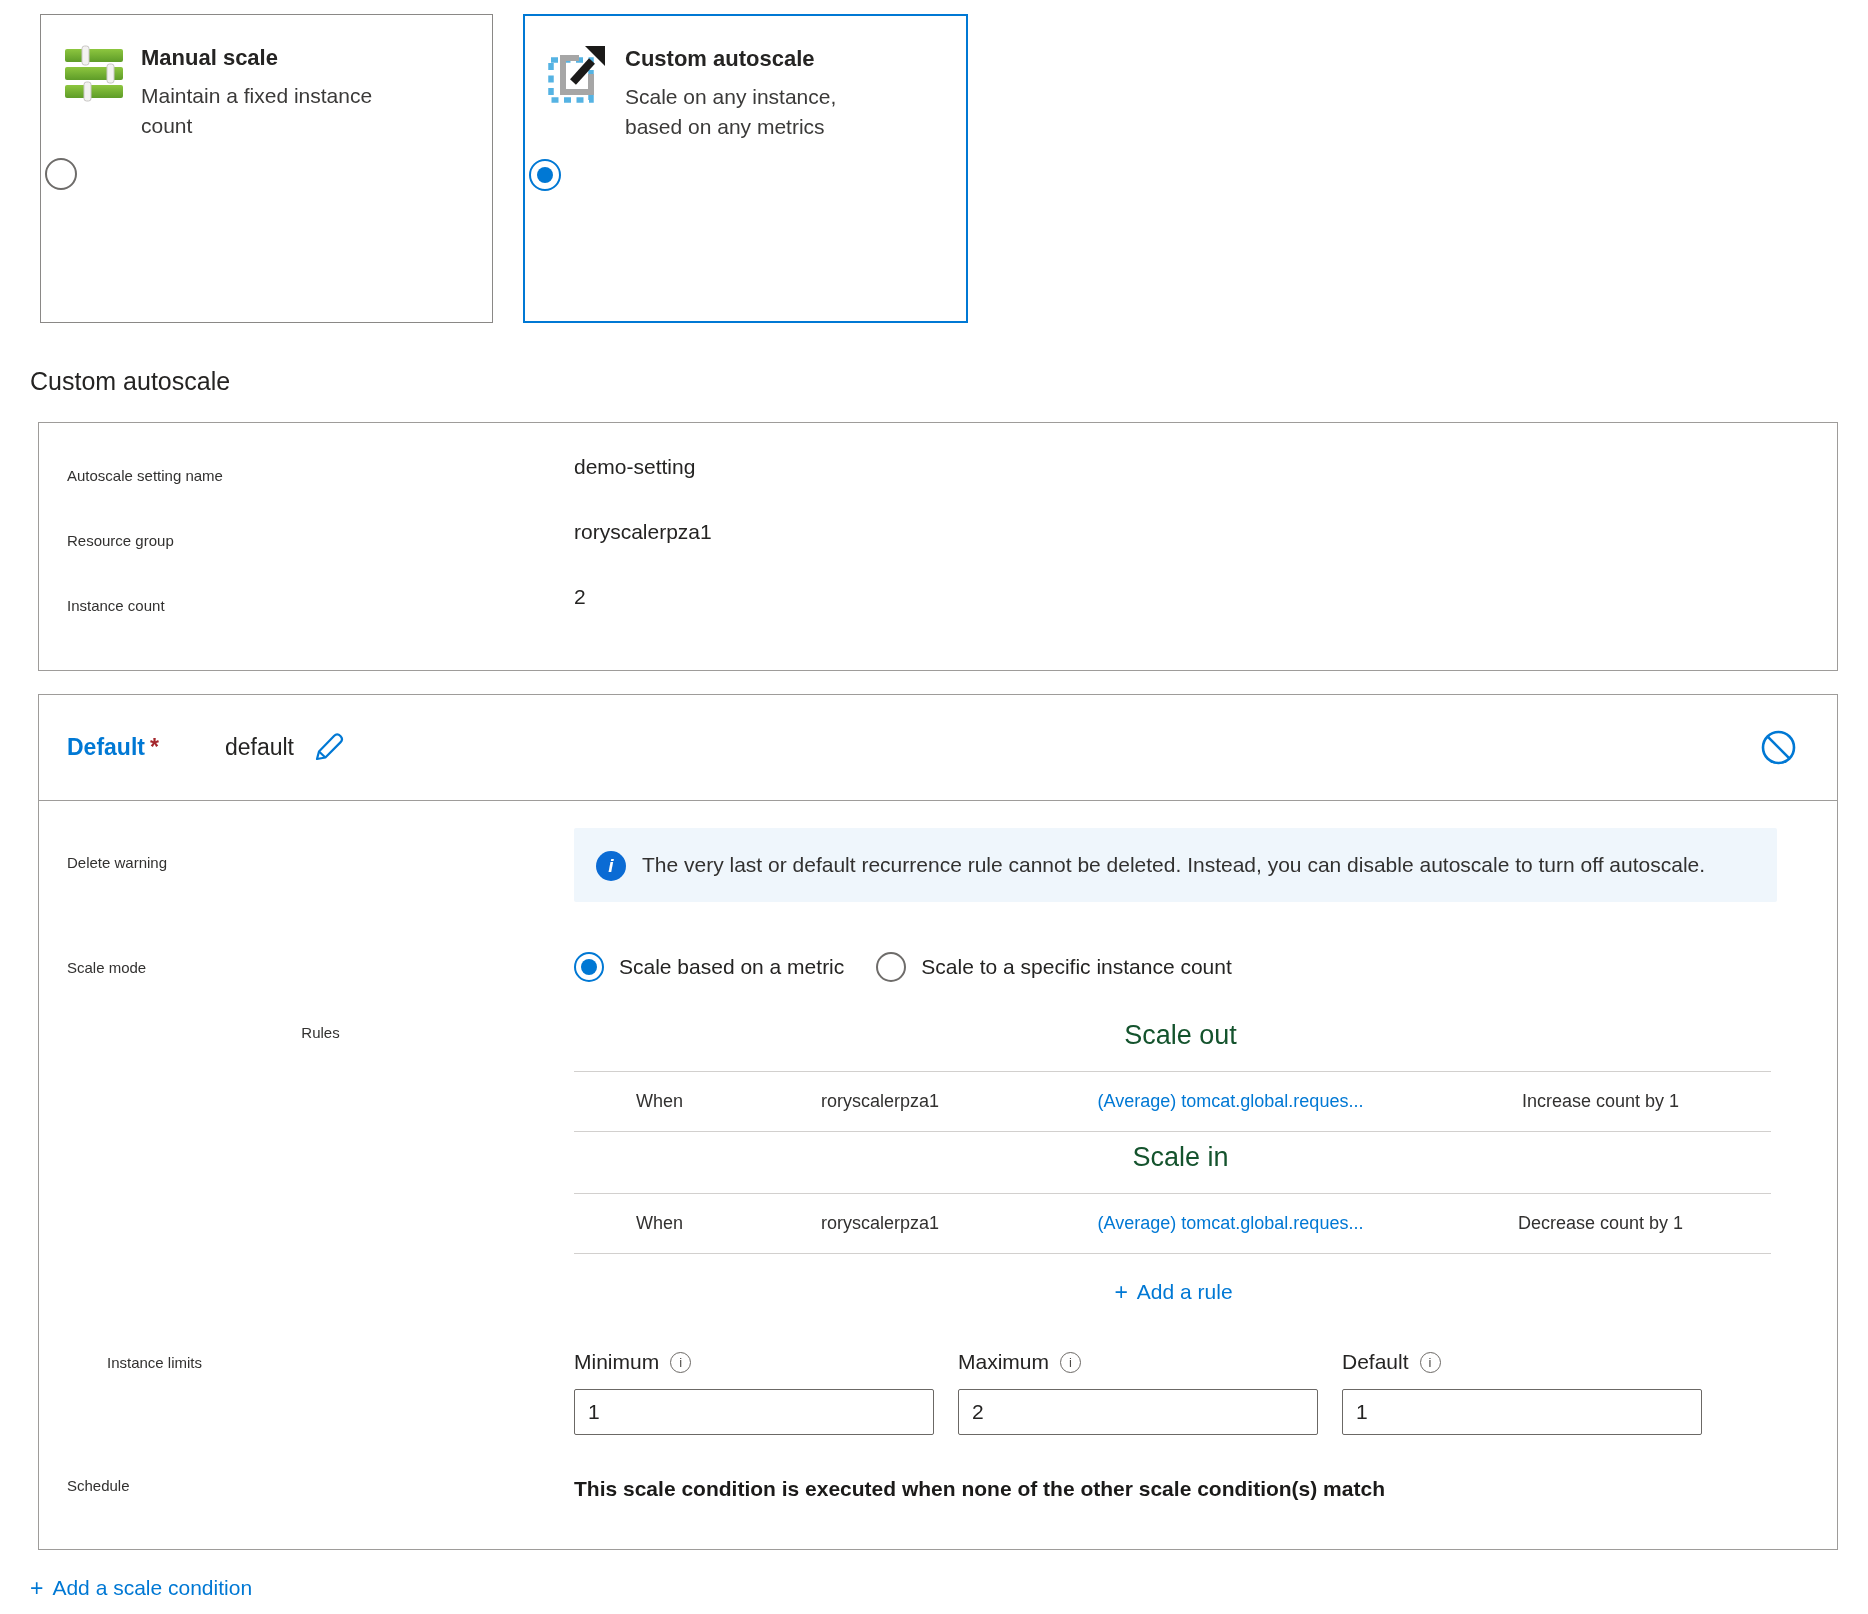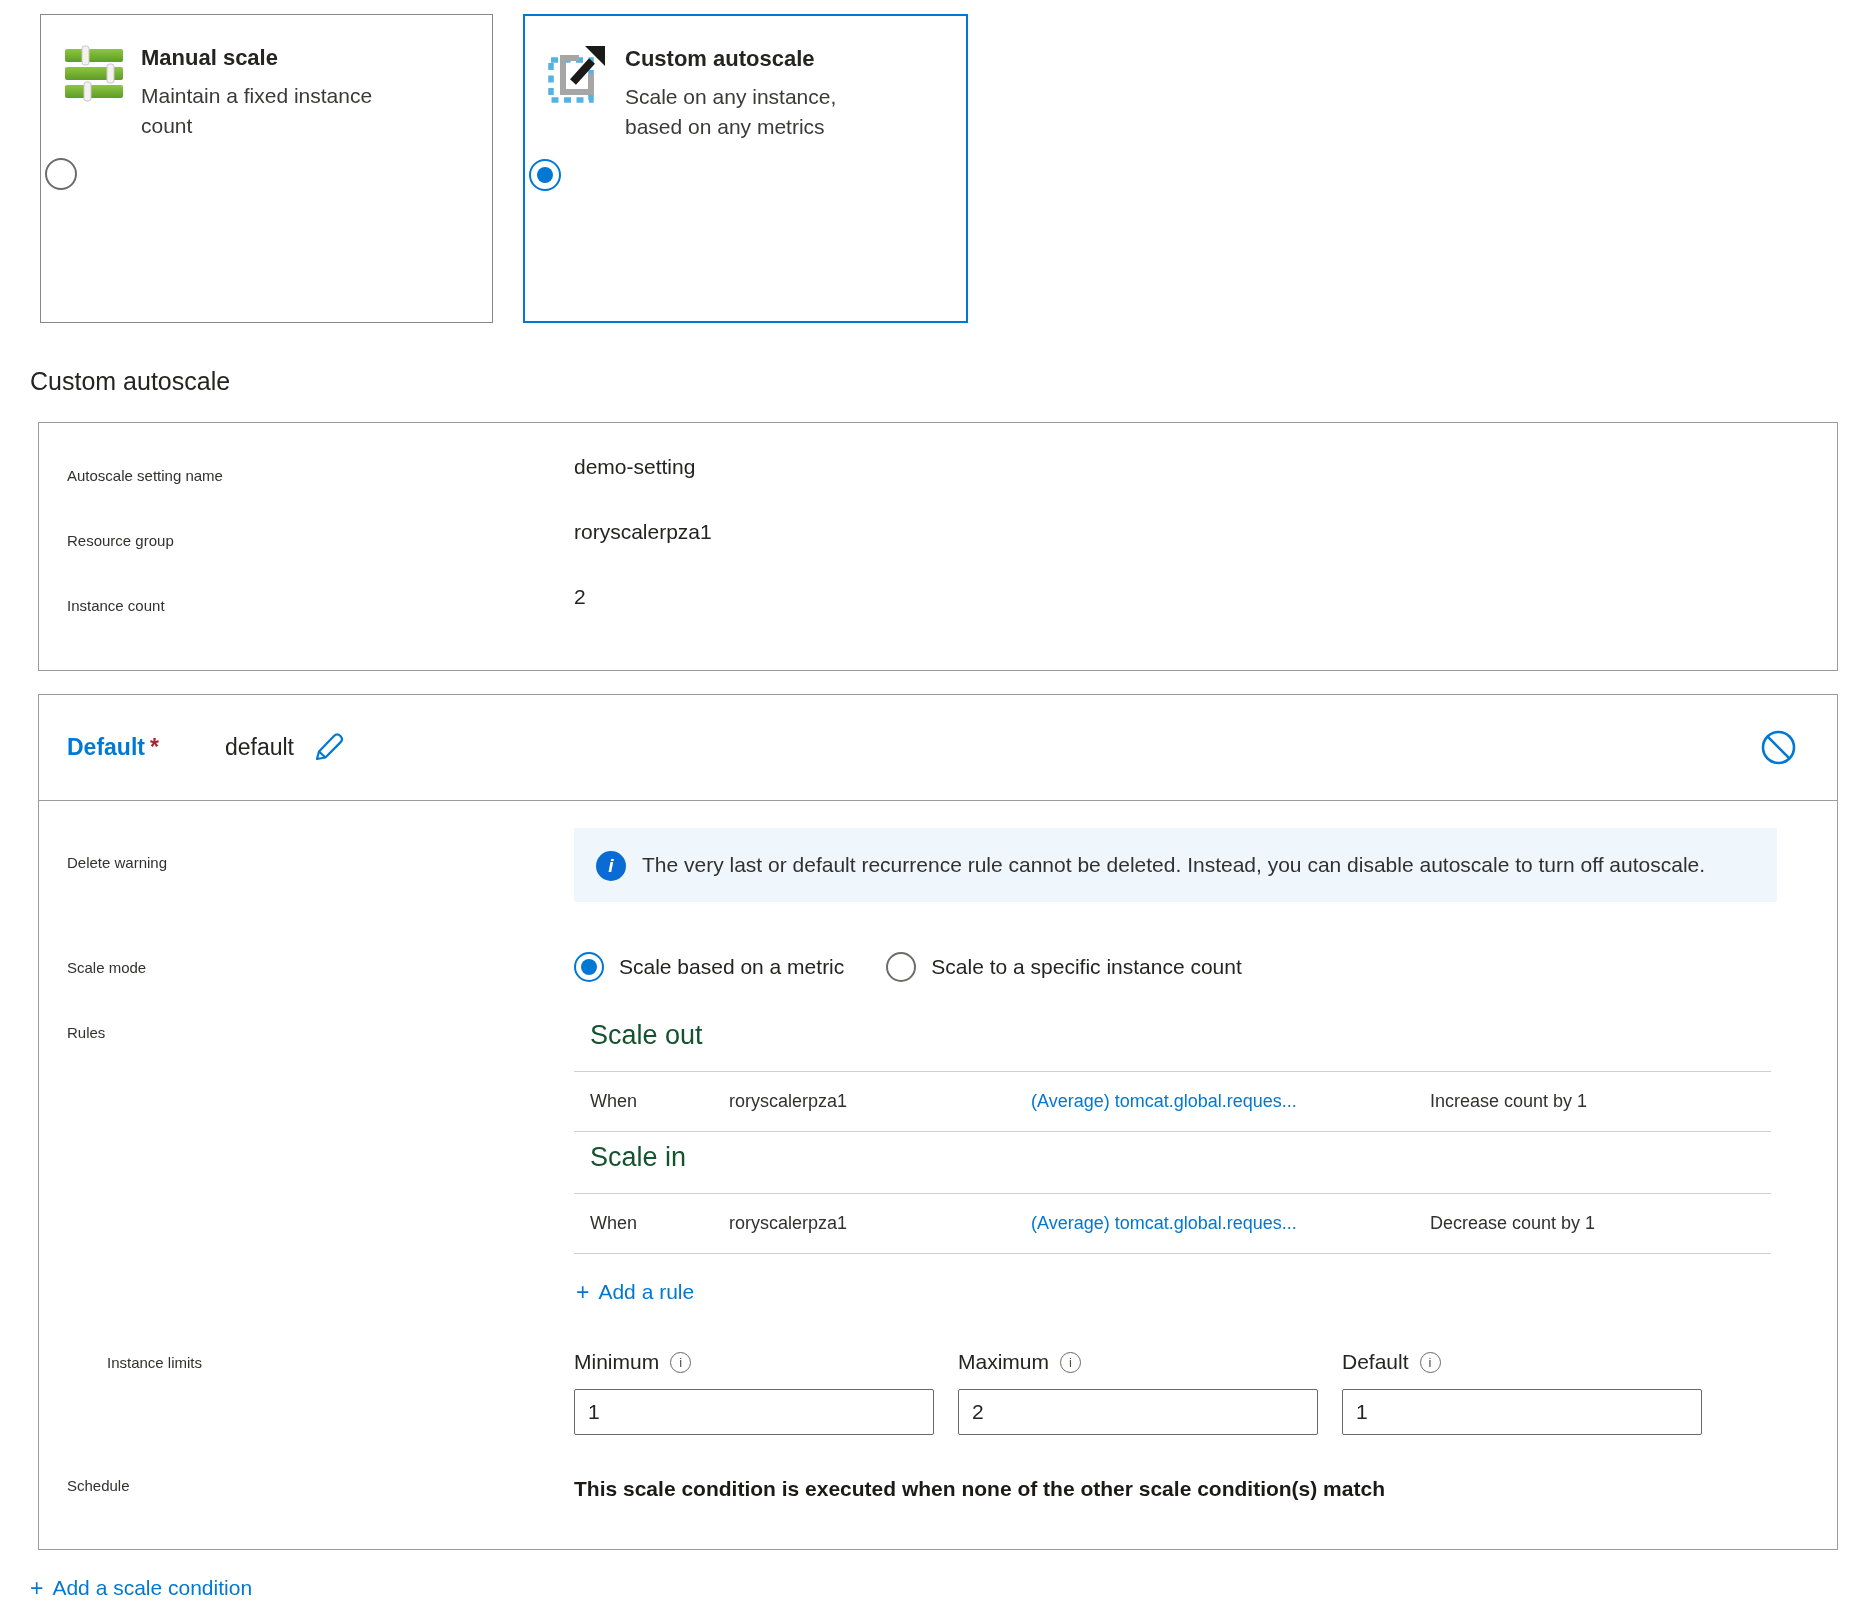--- a/index.html
+++ b/index.html
@@ -68,27 +68,27 @@
     display:flex; gap:16px; padding:21px 26px 21px 22px;
     font-size:21px; line-height:1.5; color:#323130;
   }
   .info-badge {
     flex:none; width:30px; height:30px; border-radius:50%; background:#0b6bd4;
     color:#fff; font-size:19px; font-weight:bold; font-style:italic;
     display:flex; align-items:center; justify-content:center; margin-top:2px;
   }
 
   .mode-row { margin-top:50px; align-items:center; }
-  .mode-options { display:flex; gap:42px; align-items:center; }
+  .mode-options { display:flex; gap:32px; align-items:center; }
   .mode-option { display:flex; gap:15px; align-items:center; cursor:pointer; }
   .mode-option .radio { width:30px; height:30px; }
   .mode-option .radio.selected::after { inset:5px; }
   .mode-option-label { font-size:21px; color:#252423; }
 
-  .rules-row { margin-top:28px; }
+  .rules-row { margin-top:28px;text-align:center; }
   .rules-label { padding-top:14px; }
   .rules-table { margin-right:66px; }
   .rules-subhead { font-size:27px; color:#14532d; padding:10px 0 20px 16px; }
   .hr { border-top:1px solid #d2d0ce; }
   .rule-row {
     display:grid; grid-template-columns:139px 302px 399px 1fr;
     align-items:center; padding:19px 0 19px 16px; font-size:18px;
   }
   .rule-metric { color:#0078d4; cursor:pointer; white-space:nowrap; overflow:hidden; }
   .link { color:#0078d4; font-size:21px; cursor:pointer; display:inline-flex; gap:9px; align-items:center; }

